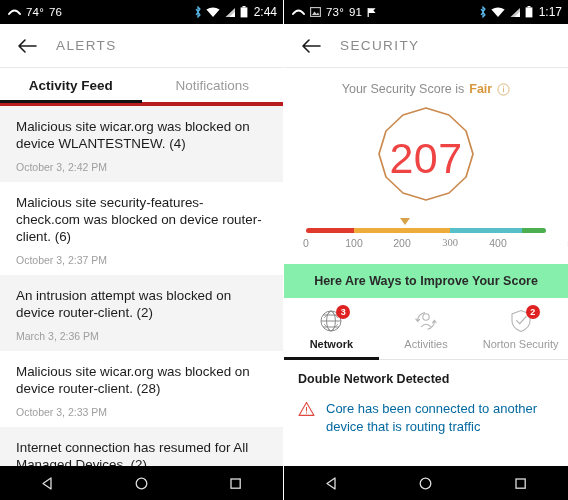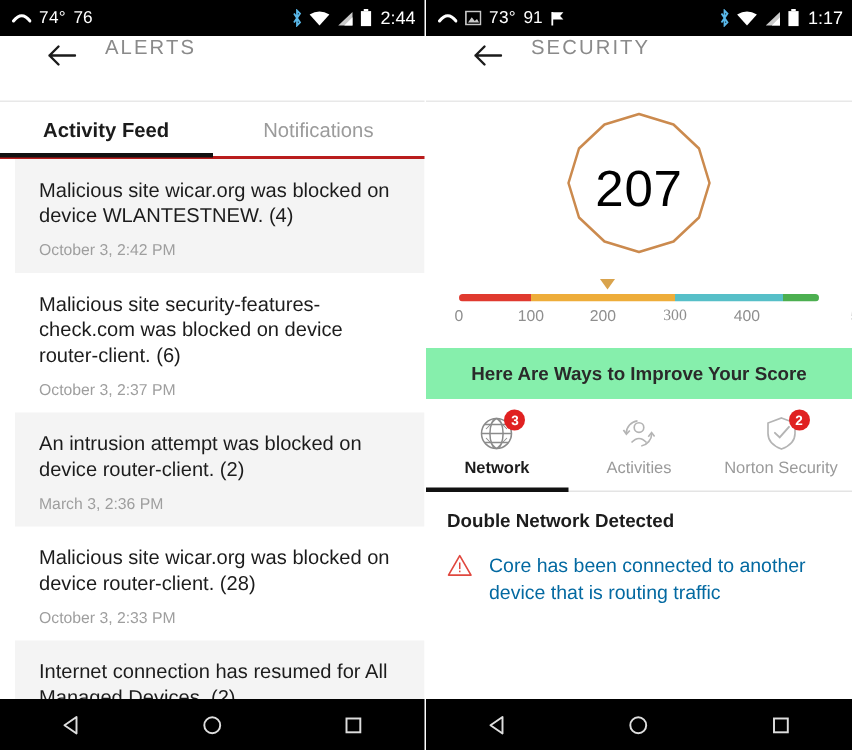--- a/index.html
+++ b/index.html
@@ -23,60 +23,60 @@
   .sb-left { display: flex; align-items: center; gap: 5px; }
   .sb-right { display: flex; align-items: center; gap: 4px; }
   .sb-temp { font-size: 11.5px; letter-spacing: .2px; }
   .sb-num { font-size: 11.5px; }
   .sb-clock { font-size: 12px; margin-left: 2px; }
   .glyph { display: inline-block; line-height: 1; }
   svg.ico { display: block; }
 
   
   .appbar {
-    height: 44px; flex: 0 0 44px; display: flex; 
-    padding-left: 28px; background: #fff; border-bottom: 1px solid #e8e8e8;
+    height: 44px; flex: 0 0 44px; display: flex; align-items: center;
+    padding-left: 14px; background: #fff; border-bottom: 1px solid #e8e8e8;
   }
   .backbtn { width: 26px; height: 26px; display: flex; align-items: center;
              justify-content: center; cursor: pointer; }
   .appbar-title {
     margin-left: 16px; font-size: 13.5px; color: #8a8a8a;
     letter-spacing: 1.4px; font-weight: 400;
   }
 
   
   .tabs { height: 38px; flex: 0 0 38px; display: flex; position: relative;
-          border-bottom: 2px solid #b91c1c; background: #fff; }
+          border-bottom: 4px solid #b91c1c; background: #fff; }
   .tab { flex: 1; display: flex; align-items: center; justify-content: center;
          font-size: 13.5px; color: #9b9b9b; cursor: pointer; }
   .tab.active { color: #1b1b1b; font-weight: 700; }
   .tab-underline { position: absolute; bottom: -1px; left: 0; width: 50%;
                    height: 3px; background: #111; }
 
   
-  .list { flex: 1 1 auto; overflow: hidden; background: #fff; padding-left: 10px; }
+  .list { flex: 1 1 auto; overflow: hidden; background: #fff; }
   .row { padding: 12px 16px 9px 16px; }
   .row.alt { background: #f4f4f4; }
   .row-title { font-size: 13.4px; line-height: 17px; color: #1c1c1c; }
   .row-time { font-size: 10.5px; color: #9e9e9e; margin-top: 9px; }
 
   
   .sec-body { flex: 1 1 auto; background: #fff; overflow: hidden; }
   .score-caption {
     text-align: center; font-size: 12.5px; color: #8d8d8d;
     padding: 14px 0 4px; display: flex; align-items: center;
     justify-content: center; gap: 5px;
   }
   .score-caption .fairword { color: #d8973c; font-weight: 700; }
   .info-i { display: inline-block; }
 
   .gauge-wrap { display: flex; justify-content: center; padding: 4px 0 0; }
   .score-num {
     position: absolute; inset: 0; display: flex; align-items: center;
-    justify-content: center; font-size: 34px; color: #000000;
+    justify-content: center; font-size: 43px; color: #ef4444;
     font-weight: 400; letter-spacing: .5px;
   }
   .gauge { position: relative; width: 122px; height: 108px; }
 
   .scale-block { padding: 4px 22px 0; }
   .scale-marker-lane { height: 12px; position: relative; }
   .scale-marker { position: absolute; width: 0; height: 0;
      border-left: 5px solid transparent; border-right: 5px solid transparent;
      border-top: 7px solid #d9a34c; top: 2px; }
   .scale-bar { height: 5px; border-radius: 3px; overflow: hidden; display: flex; }
@@ -279,20 +279,31 @@
       <div class="backbtn">
         <svg class="ico" width="20" height="16" viewBox="0 0 20 16">
           <path d="M19 8 H2 M8 2 L2 8 L8 14" stroke="#1b1b1b" stroke-width="1.6" fill="none" stroke-linecap="round" stroke-linejoin="round"></path>
         </svg>
       </div>
       <div class="appbar-title">SECURITY</div>
     </div>
 
     <div class="sec-body">
 
+      <div class="score-caption">
+        <span>Your Security Score is</span>
+        <span class="fairword">Fair</span>
+        <span class="info-i">
+          <svg class="ico" width="13" height="13" viewBox="0 0 13 13">
+              <circle cx="6.5" cy="6.5" r="5.6" fill="none" stroke="#dbb77c" stroke-width="1"></circle>
+              <rect x="6" y="5.2" width="1" height="4" fill="#dbb77c"></rect>
+              <rect x="6" y="3.2" width="1" height="1.2" fill="#dbb77c"></rect>
+            </svg>
+        </span>
+      </div>
 
       <div class="gauge-wrap">
         <div class="gauge">
           <svg width="122" height="108" viewBox="0 0 122 108">
             <polygon points="61,4 84,11 101,27 108,50 101,73 84,89 61,96 38,89 21,73 14,50 21,27 38,11" fill="none" stroke="#cb8a4e" stroke-width="1.7" stroke-linejoin="round"></polygon>
           </svg>
           <div class="score-num">207</div>
         </div>
       </div>
 

